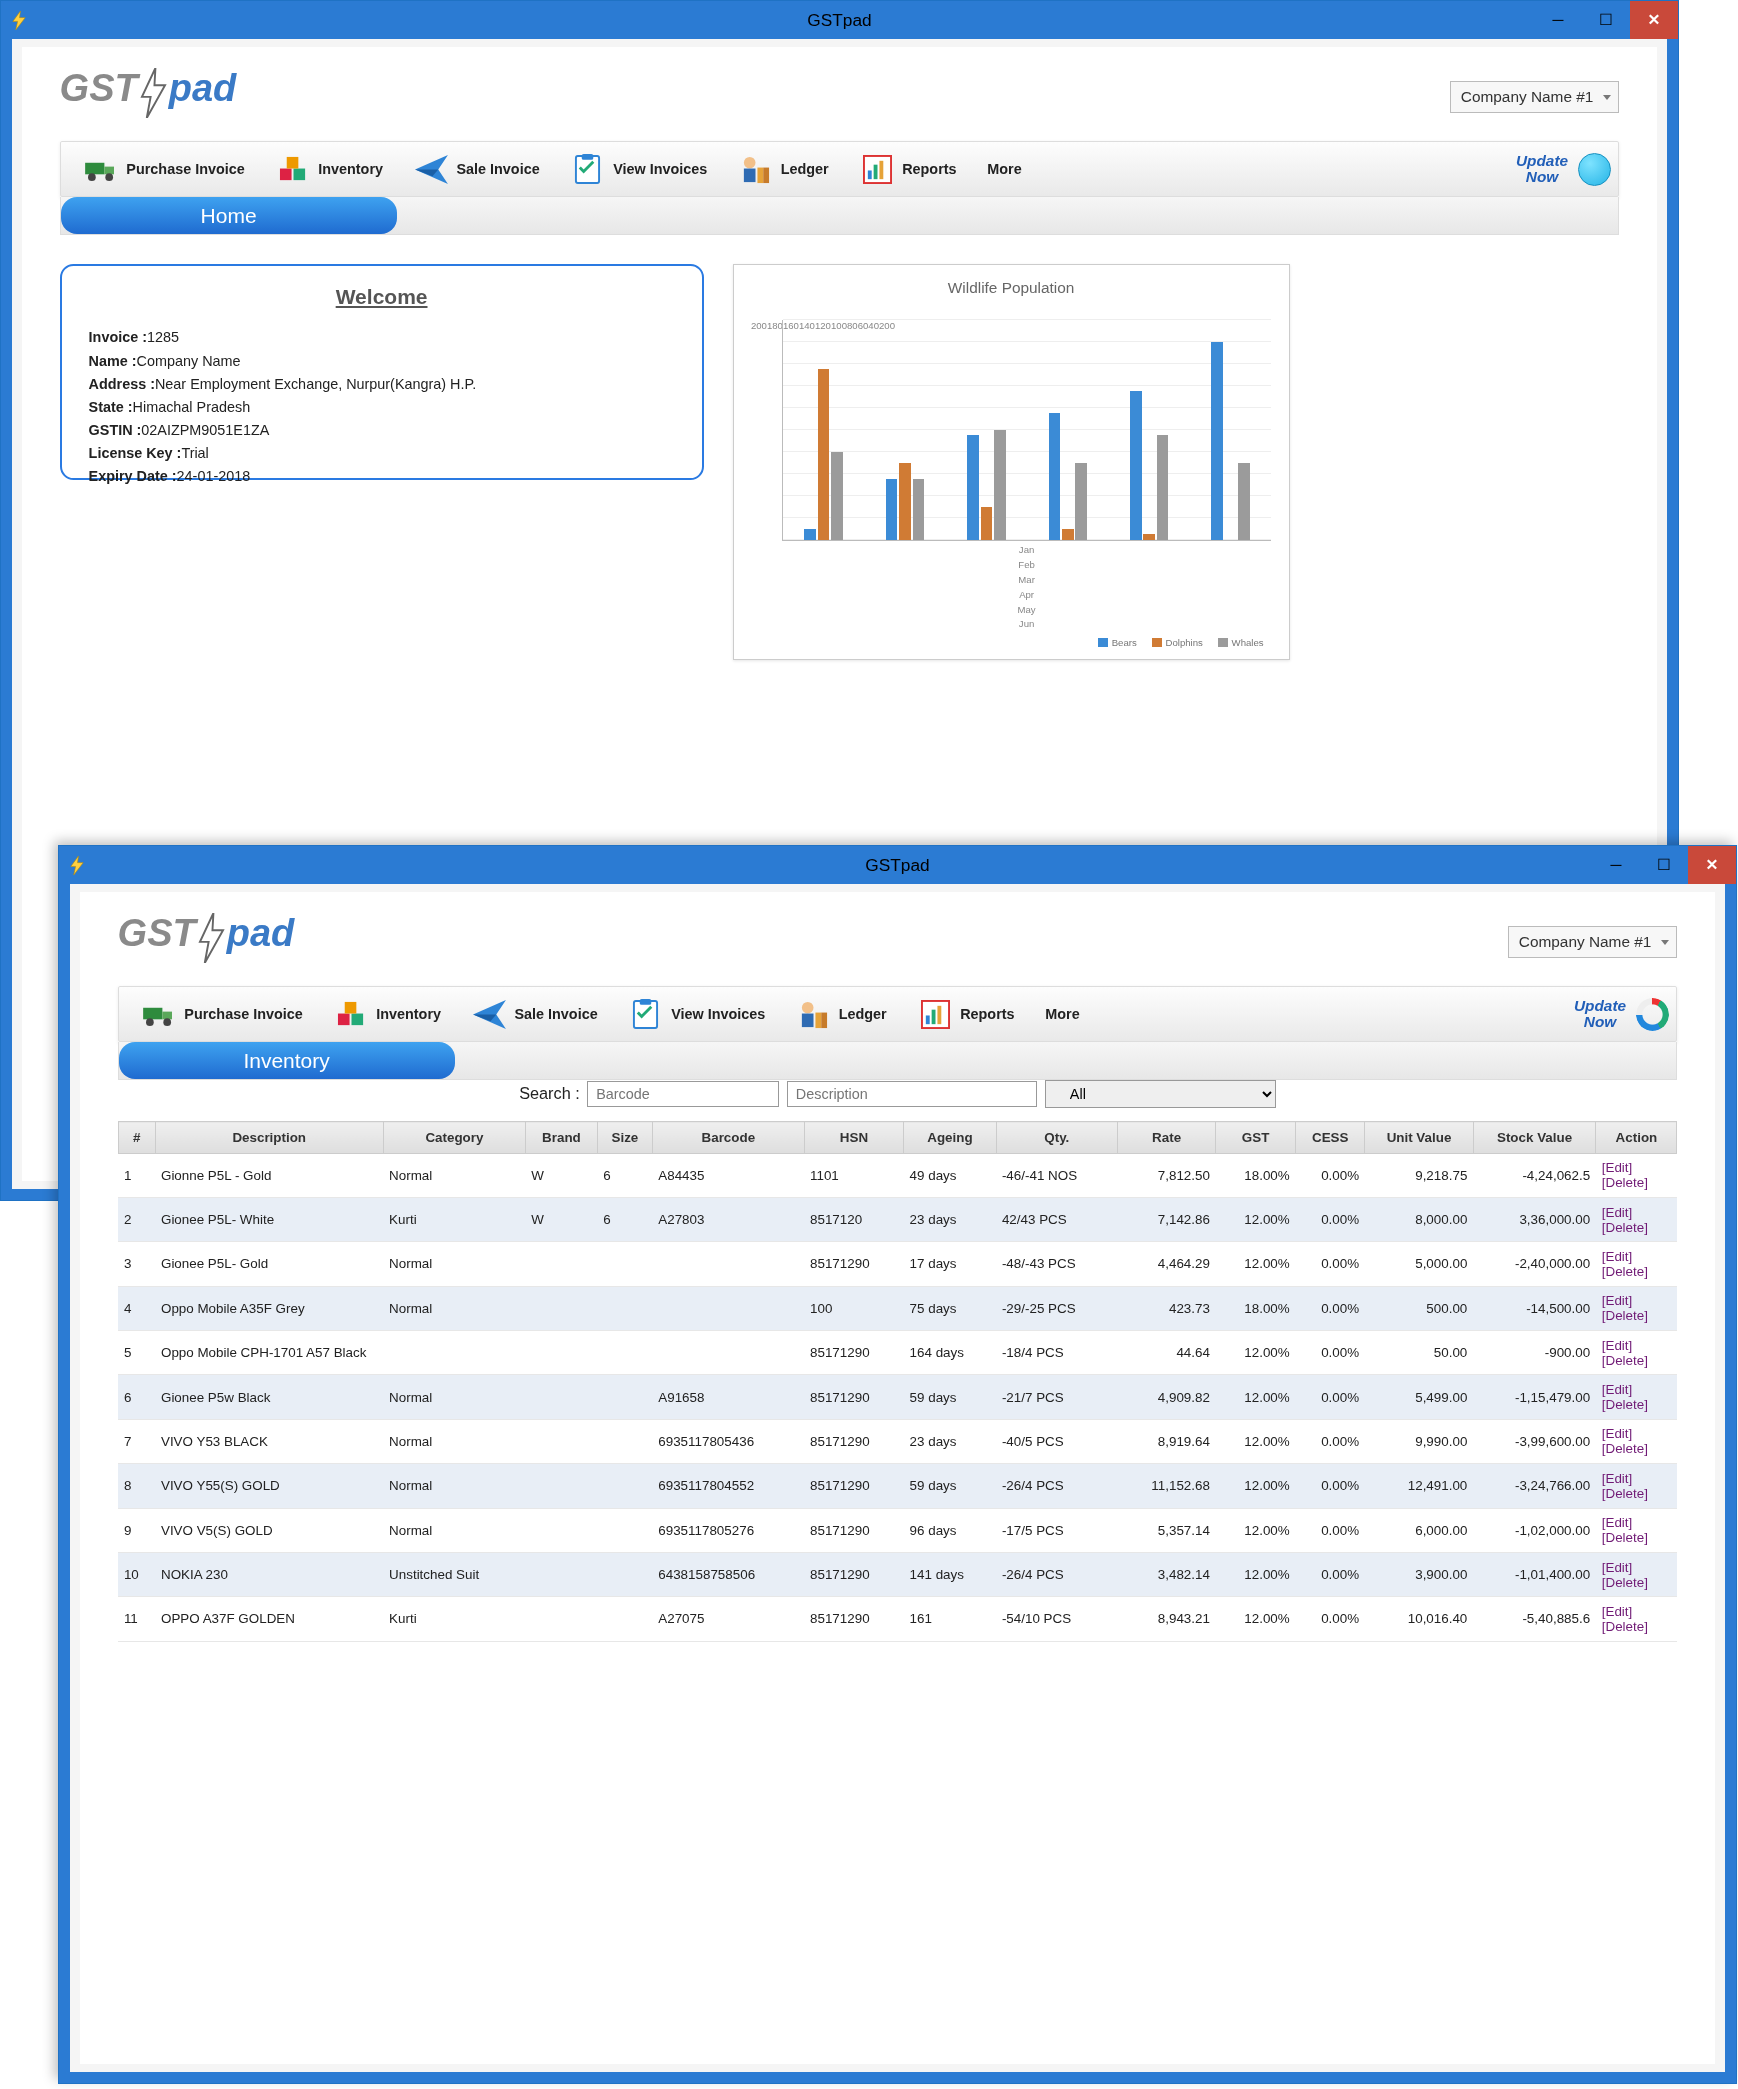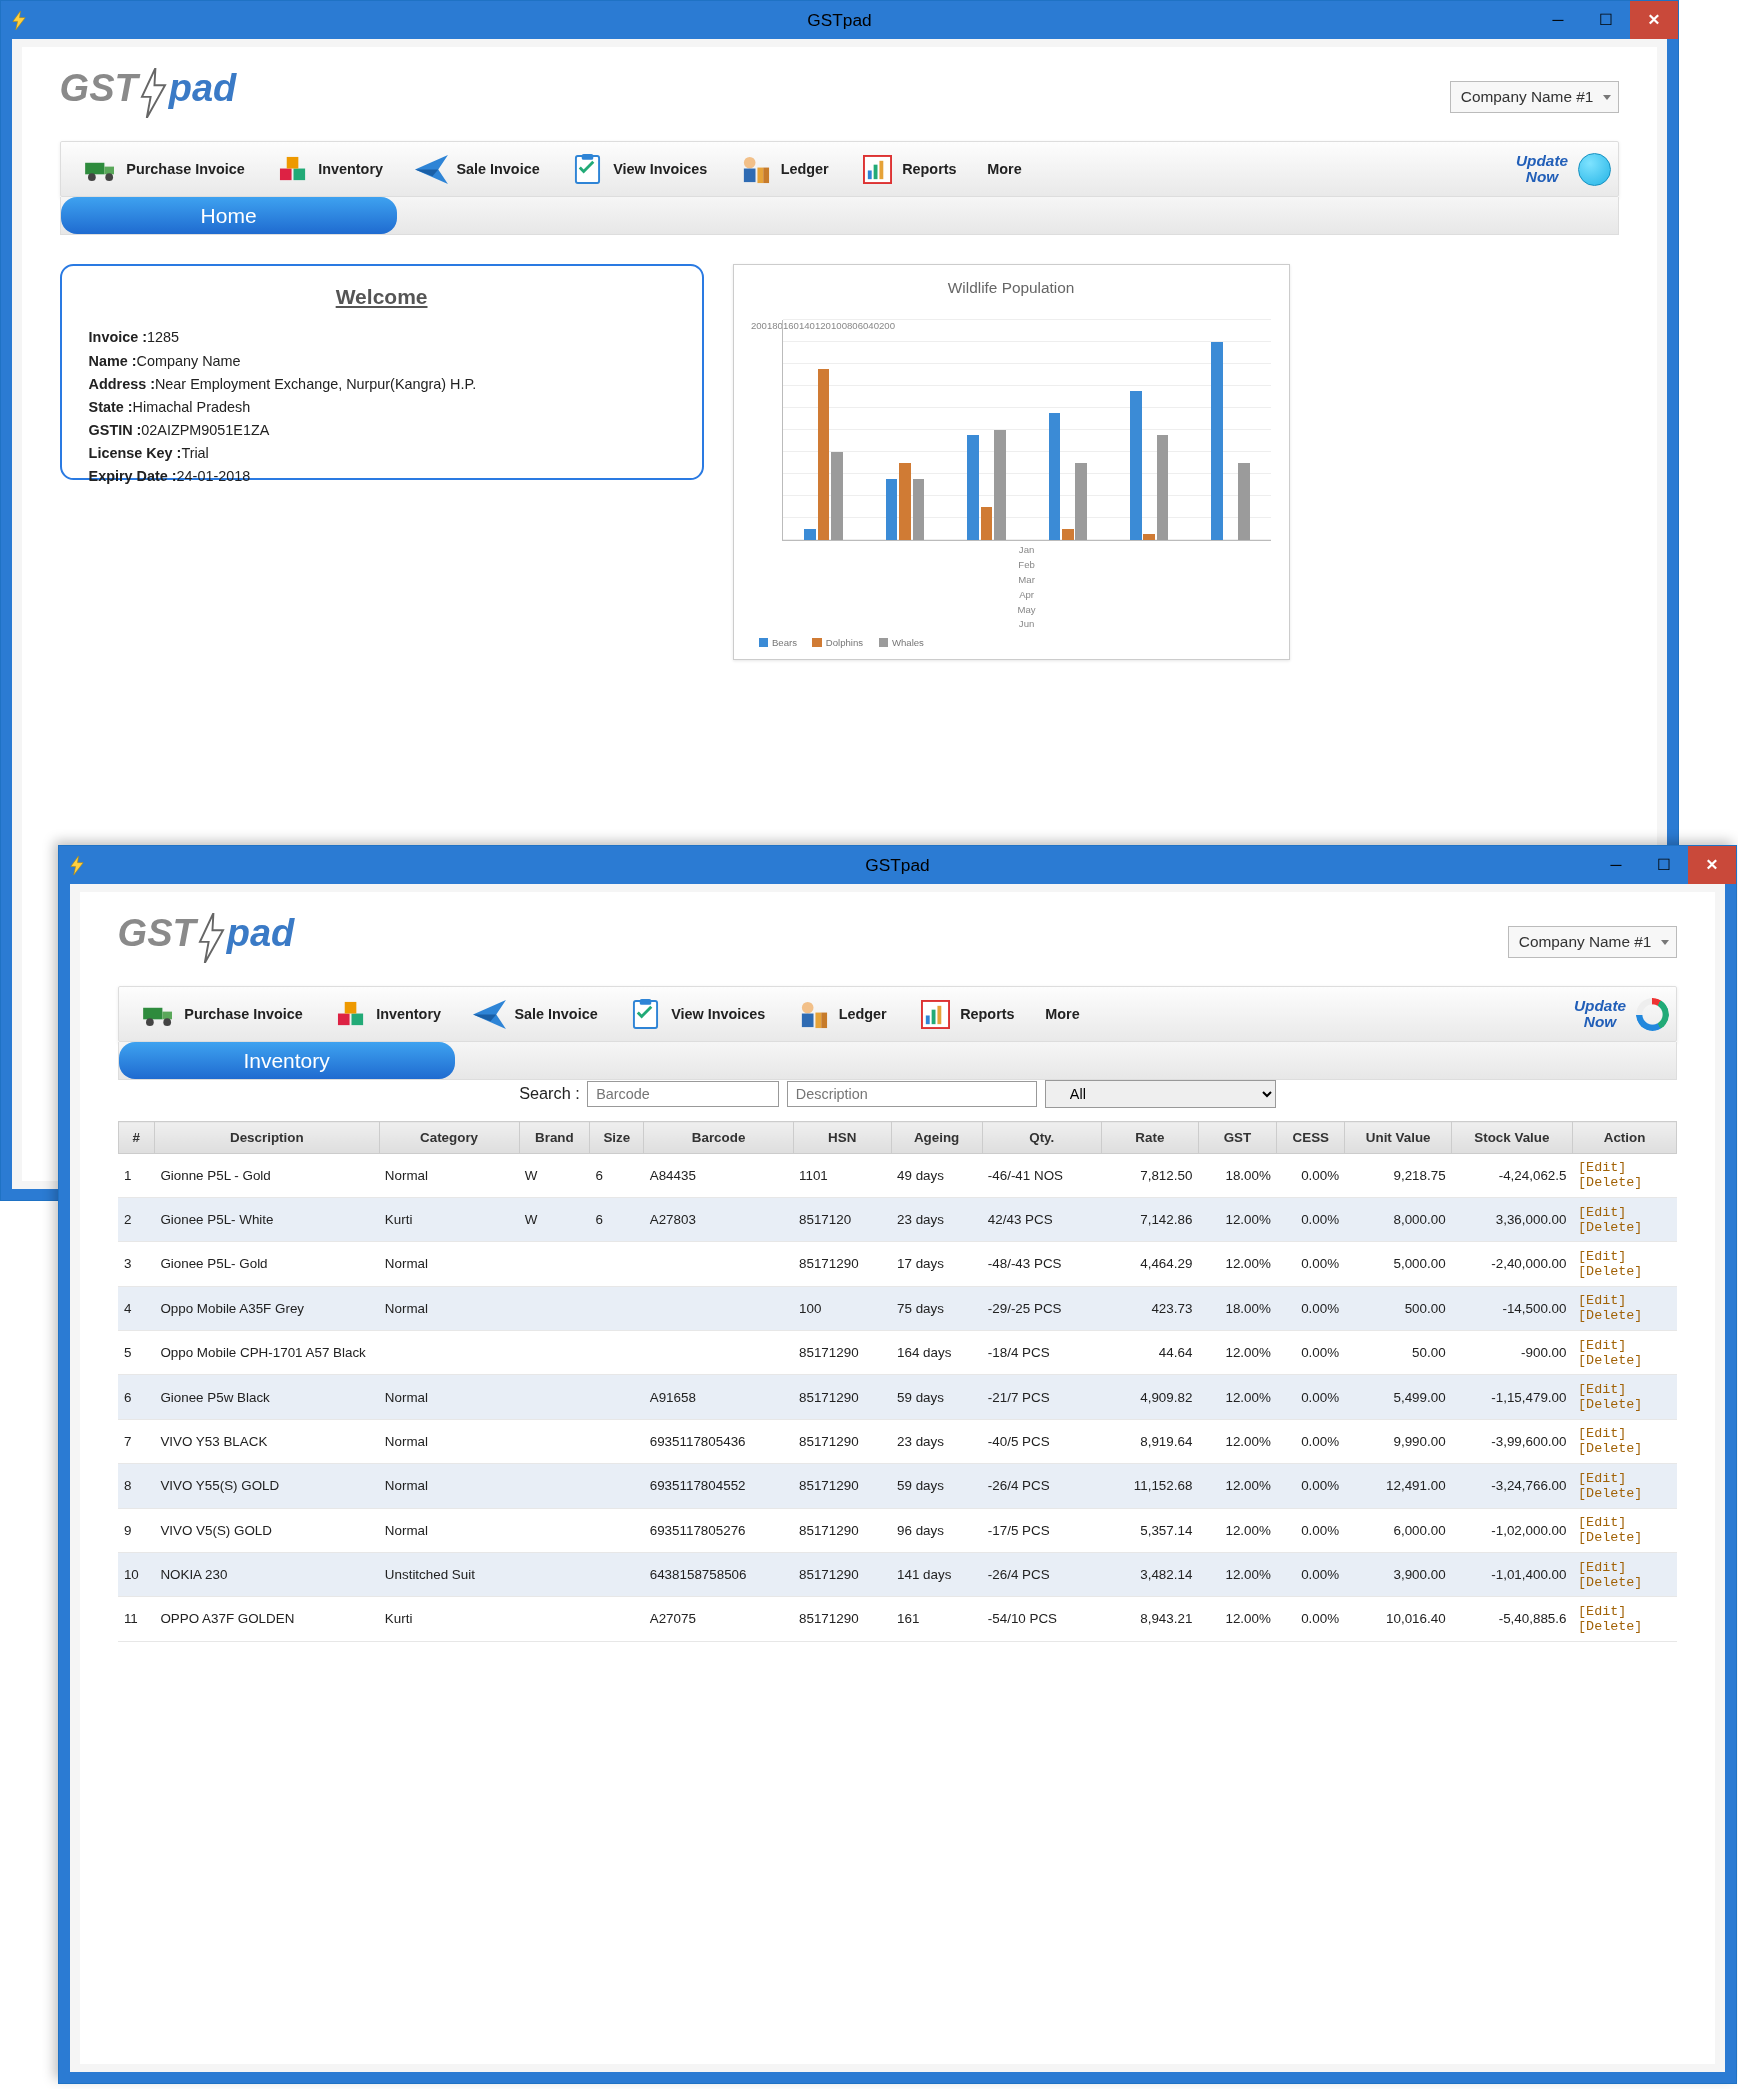--- a/index.html
+++ b/index.html
@@ -157,21 +157,21 @@
   .gridlines { position:absolute; inset:0; }
   .gridlines div { position:absolute; left:0; right:0; border-top:1px solid #eee; }
   .bars-row { position:absolute; left:0; right:0; bottom:0; top:0; display:flex; }
   .bar-group { flex:1; display:flex; align-items:flex-end; justify-content:center; gap:1.9px; }
   .bar { width:11.5px; }
   .bar.s0 { background:#3b8bd6; }
   .bar.s1 { background:#d07b34; }
   .bar.s2 { background:#9b9b9b; }
   .x-labels { display:flex; margin-left:31px;flex-direction:column; }
   .x-labels span { flex:1; text-align:center; font-size:9.6px; color:#888; padding-top:3.8px; }
-  .legend { text-align:left; margin-top:7.7px; font-size:9.6px; color:#777; }
+  .legend { text-align:right; margin-top:7.7px; font-size:9.6px; color:#777; }
   .legend span { display:inline-flex; align-items:center; gap:3.8px; margin:0 7.7px; }
   .legend i { width:9.6px; height:9.6px; display:inline-block; }
   
   .inv-btnrow { display:flex; gap:7.7px; margin:9.6px 0 17.3px 0; align-items:center;}
   .btn {
     border:1px solid #aaa; background:linear-gradient(#fdfdfd,#e8e8e8);
     padding:4.8px 11.5px; font-size:13.4px; cursor:pointer; border-radius:1.9px;
   }
   .push-right { margin-left:auto; }
   .search-row { display:flex; align-items:center; gap:7.7px; justify-content:center; margin-bottom:13.4px; font-size:16.3px;}
@@ -188,21 +188,21 @@
   table.inv thead th {
     background: linear-gradient(#efefef,#dedede);
     border:1px solid #ccc; padding:7.7px 5.8px; font-weight:bold; color:#333;
     text-align:center;
   }
   table.inv tbody td {
     border-bottom:1px solid #e7e7e7; padding:6.7px 5.8px; vertical-align:middle;
   }
   table.inv tbody tr:nth-child(even){ background:#e8eef6; }
   table.inv .num { text-align:right; white-space:nowrap; }
-  table.inv .action a { color:#a16207; cursor:pointer; display:block;font-family:Liberation Mono, monospace; }
+  table.inv .action a { color:#701a75; cursor:pointer; display:block; }
   table.inv td.desc { max-width:163px; }
 </style>
 </head>
 <body>
 
 <div class="screenshot-stack">
 
   <div class="app-window win1">
     <div class="titlebar">
       <span class="tb-icon">

